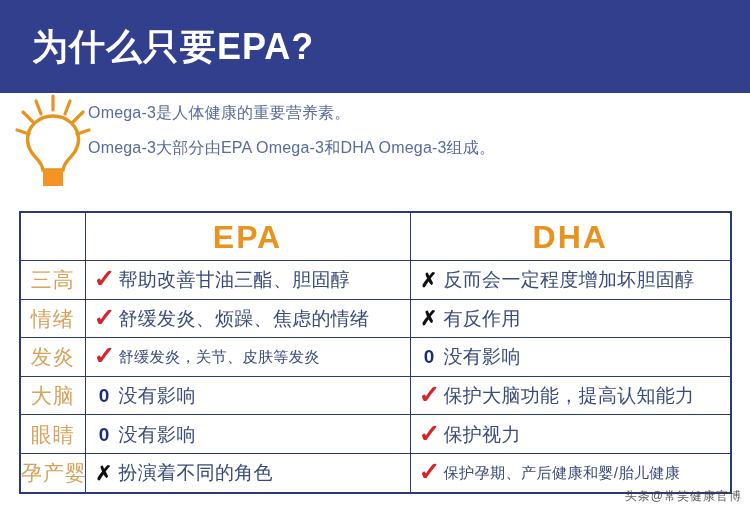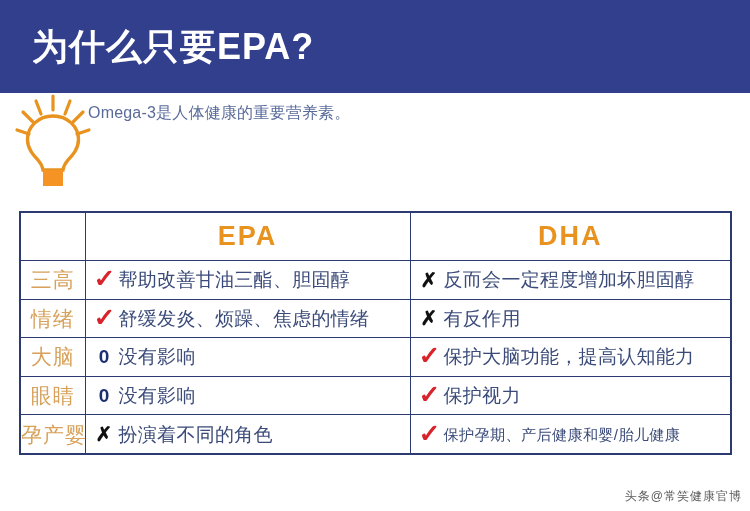--- a/index.html
+++ b/index.html
@@ -87,21 +87,21 @@
   }
   col.c-label { width: 65px; }
   col.c-epa   { width: 325px; }
   col.c-dha   { width: 321px; }
 
   
   tr.head-row td { height: 47px; }
   .head-title {
     text-align: center;
     color: #e8931f;
-    font-size: 27px;
+    font-size: 32px;
     font-weight: bold;
     letter-spacing: 2px;
     line-height: 1;
   }
 
   
   tr.data-row td { height: 37.6px; }
   .row-label {
     text-align: center;
     color: #d8a25c;
@@ -182,20 +182,21 @@
         <line x1="3" y1="39" x2="15" y2="43"></line>
         <line x1="75" y1="39" x2="63" y2="43"></line>
       </g>
       <path d="M39 25 C24.5 25 13.5 35.5 13.5 48.5 C13.5 57.5 19 63.5 24 69 C27 72.5 28.5 75.5 29 79 L49 79 C49.5 75.5 51 72.5 54 69 C59 63.5 64.5 57.5 64.5 48.5 C64.5 35.5 53.5 25 39 25 Z" fill="none" stroke="#e8931f" stroke-width="3.4"></path>
       <rect x="29" y="79" width="20" height="16" fill="#f59324"></rect>
     </svg>
   </span>
 
   <div id="intro-lines">
     <div class="intro-line">Omega-3是人体健康的重要营养素。</div>
+    <div class="intro-line">Omega-3大部分由EPA Omega-3和DHA Omega-3组成。</div>
   </div>
 </div>
 
 <table id="compare-table">
   <colgroup>
     <col class="c-label">
     <col class="c-epa">
     <col class="c-dha">
   </colgroup>
   <tbody>
@@ -240,52 +241,69 @@
         </div>
       </td>
       <td>
         <div class="cell">
           <span class="mark cross">✗</span>
           <span class="cell-text">有反作用</span>
         </div>
       </td>
     </tr>
 
-
-    <tr class="data-row">
-      <td>
-        <div class="row-label">大脑</div>
+    <tr class="data-row">
+      <td>
+        <div class="row-label">发炎</div>
+      </td>
+      <td>
+        <div class="cell">
+          <span class="mark check">✓</span>
+          <span class="cell-text small">舒缓发炎，关节、皮肤等发炎</span>
+        </div>
       </td>
       <td>
         <div class="cell">
           <span class="mark zero">0</span>
           <span class="cell-text">没有影响</span>
         </div>
       </td>
-      <td>
-        <div class="cell">
-          <span class="mark check">✓</span>
-          <span class="cell-text">保护大脑功能，提高认知能力</span>
-        </div>
-      </td>
-    </tr>
-
-    <tr class="data-row">
-      <td>
-        <div class="row-label">眼睛</div>
+    </tr>
+
+    <tr class="data-row">
+      <td>
+        <div class="row-label">大脑</div>
       </td>
       <td>
         <div class="cell">
           <span class="mark zero">0</span>
           <span class="cell-text">没有影响</span>
         </div>
       </td>
       <td>
         <div class="cell">
           <span class="mark check">✓</span>
+          <span class="cell-text">保护大脑功能，提高认知能力</span>
+        </div>
+      </td>
+    </tr>
+
+    <tr class="data-row">
+      <td>
+        <div class="row-label">眼睛</div>
+      </td>
+      <td>
+        <div class="cell">
+          <span class="mark zero">0</span>
+          <span class="cell-text">没有影响</span>
+        </div>
+      </td>
+      <td>
+        <div class="cell">
+          <span class="mark check">✓</span>
           <span class="cell-text">保护视力</span>
         </div>
       </td>
     </tr>
 
     <tr class="data-row">
       <td>
         <div class="row-label">孕产婴</div>
       </td>
       <td>

